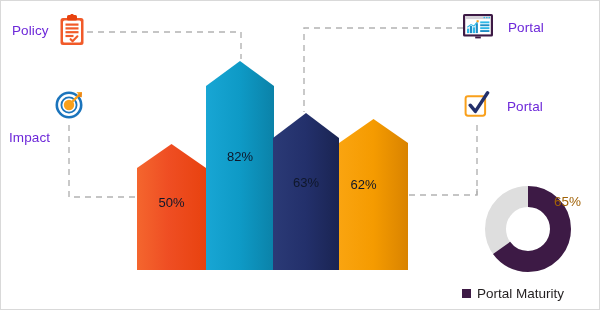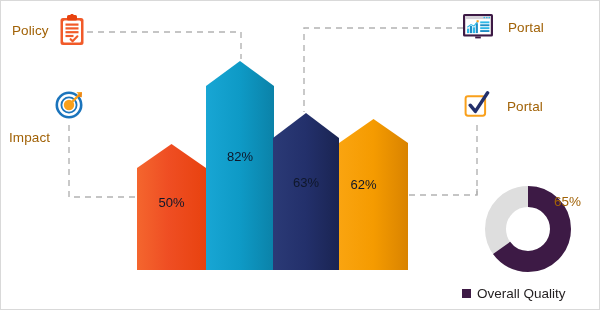--- a/index.html
+++ b/index.html
@@ -22,21 +22,21 @@
   .svg-layer {
     position: absolute;
     left: 0;
     top: 0;
     width: 600px;
     height: 310px;
   }
   .cat-label {
     position: absolute;
     font-size: 13.5px;
-    color: #a16207;
+    color: #6d28d9;
     white-space: nowrap;
     letter-spacing: .1px;
   }
   .bar-value {
     position: absolute;
     font-size: 13px;
     color: #0f172a;
     white-space: nowrap;
     text-align: center;
   }
@@ -197,16 +197,16 @@
   <div class="bar-value" style="left:205px; top:148px; width:68px;">82%</div>
 
   <div class="bar-value" style="left:272px; top:174px; width:66px;">63%</div>
 
   <div class="bar-value" style="left:338px; top:176px; width:49px;">62%</div>
 
   <div class="donut-value" style="left:553px; top:193px;">65%</div>
 
   <div class="legend-row">
     <span class="legend-swatch"></span>
-    <span class="legend-text">Overall Quality</span>
+    <span class="legend-text">Portal Maturity</span>
   </div>
 
 </div>
 
 </body></html>

